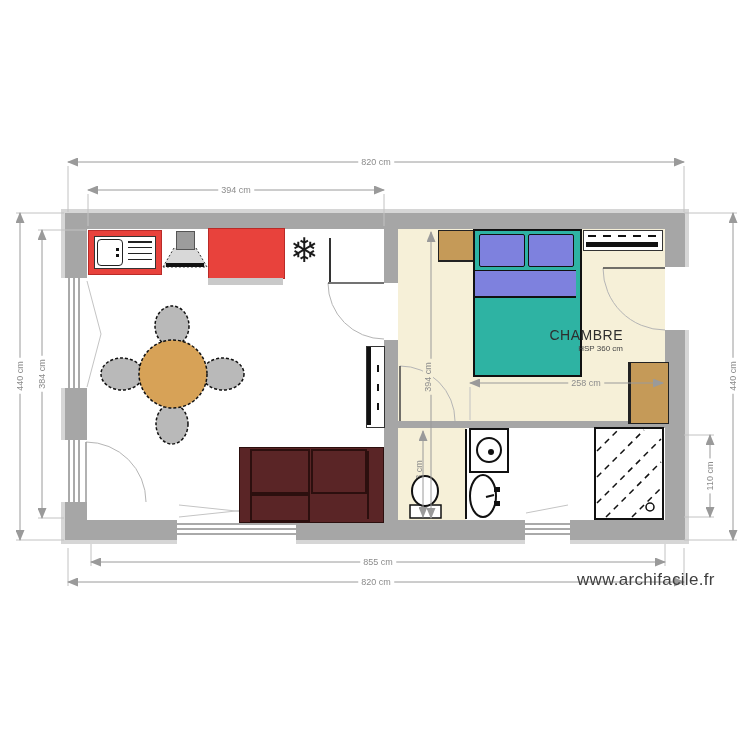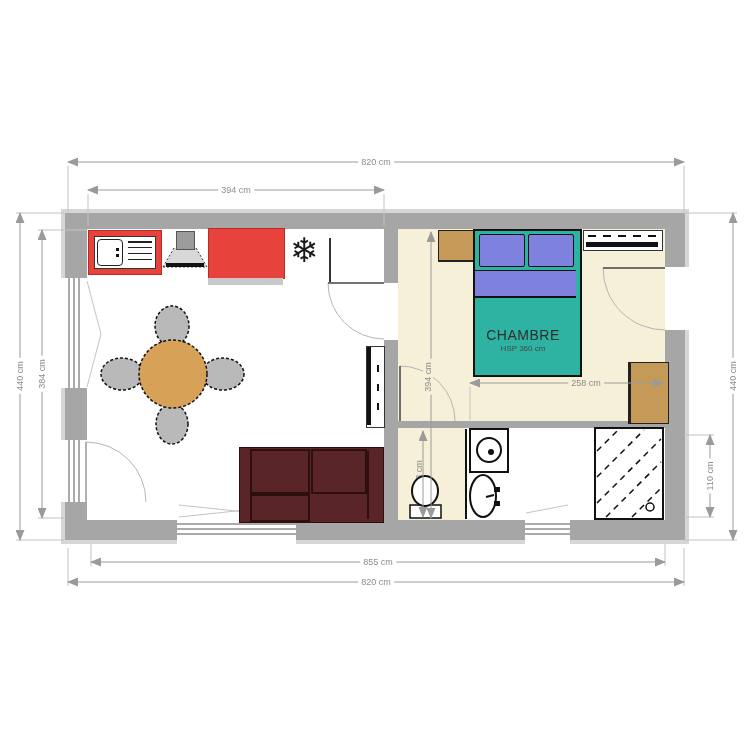--- a/index.html
+++ b/index.html
@@ -8,21 +8,21 @@
   .abs{position:absolute;}
   .wall{background:#a6a6a6;}
   .floor-beige{background:#f6f0d8;}
   .floor-white{background:#ffffff;}
   .gap{background:#ffffff;}
   svg.layer{position:absolute;left:0;top:0;width:750px;height:750px;pointer-events:none;}
   .dim{position:absolute;font-size:9px;color:#8c8c8c;background:#fff;padding:0 3px;
        transform:translate(-50%,-50%);white-space:nowrap;line-height:10px;}
   .dim.rot{transform:translate(-50%,-50%) rotate(-90deg);}
   .dim.on-beige{background:#f6f0d8;}
-  .roomlabel{position:absolute;left:423px;top:327px;width:200px;text-align:center;color:#2e2e2e;}
+  .roomlabel{position:absolute;left:423px;top:327px;width:200px;text-align:right;color:#2e2e2e;}
   .roomlabel .rn{font-size:14px;letter-spacing:.5px;}
   .roomlabel .ra{font-size:11.5px;margin-top:1px;}
   .roomlabel .rh{font-size:8px;color:#474747;margin-top:1px;}
   .watermark{position:absolute;left:577px;top:570px;font-size:17px;color:#3f3f3f;letter-spacing:.3px;}
   .furn-tan{background:#c59a58;border:1.5px solid #222;}
   .sofa-base{background:#5a2526;outline:1px solid #2c0f0e;}
   .sofa-seam{position:absolute;border:2px solid #2c0f0e;background:transparent;}
   .radiator{background:#fff;border:1px solid #333;}
   .freezer{position:absolute;font-size:34px;color:#1a1a1a;line-height:34px;}
 </style>
@@ -229,14 +229,15 @@
   <div class="dim" style="left:236px;top:190px;">394 cm</div>
   <div class="dim rot" style="left:20px;top:376px;">440 cm</div>
   <div class="dim rot" style="left:42px;top:374px;">384 cm</div>
   <div class="dim rot" style="left:733px;top:376px;">440 cm</div>
   <div class="dim rot" style="left:710px;top:476px;">110 cm</div>
   <div class="dim" style="left:378px;top:562px;">855 cm</div>
   <div class="dim" style="left:376px;top:582px;">820 cm</div>
   <div class="dim on-beige" style="left:586px;top:383px;">258 cm</div>
   <div class="dim rot on-beige" style="left:428px;top:377px;">394 cm</div>
 
+  <div class="watermark">www.archifacile.fr</div>
 
 </div>
 
 </body></html>

